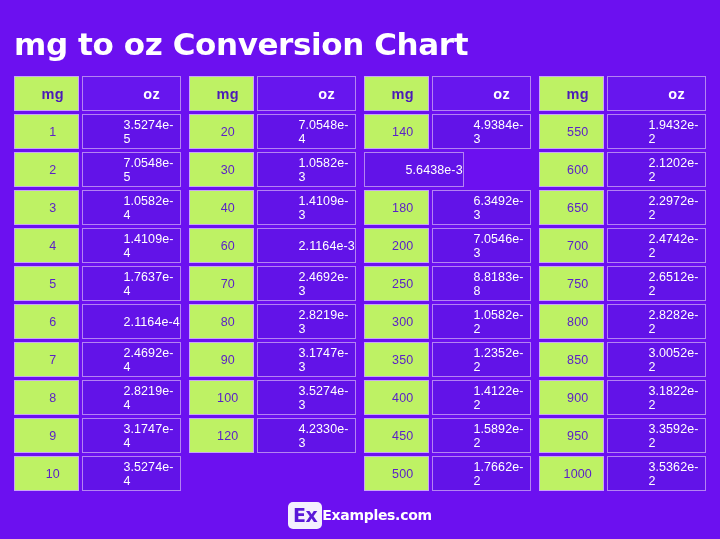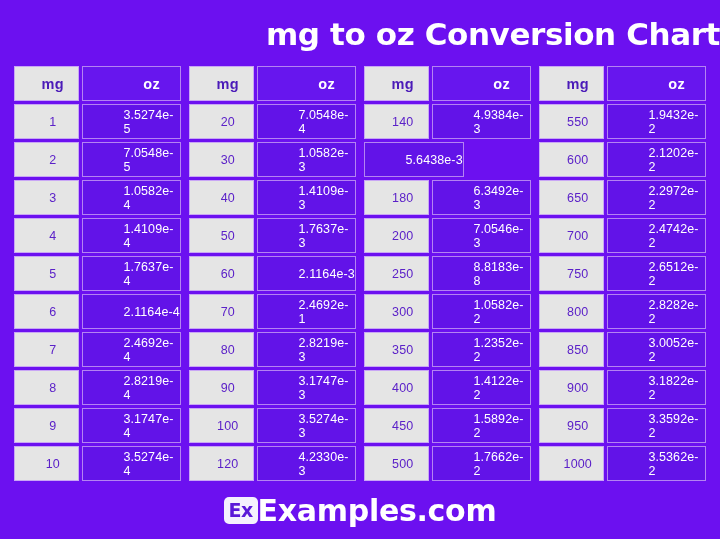--- a/index.html
+++ b/index.html
@@ -19,26 +19,27 @@
     height: 539px;
     box-sizing: border-box;
     display: flex;
     flex-direction: column;
     background: #6c10f0;
   }
   .title {
     color: #ffffff;
     font-size: 31px;
     font-weight: bold;
-    text-align: right;
+    text-align: left;
     letter-spacing: -0.4px;
-    margin-top: 14px;
+    margin-top: 24px;
     margin-bottom: 0;
     line-height: 40px;
     font-family: "DejaVu Sans", sans-serif;
+    padding-left: 14px;
   }
   .tables-row {
     flex: 1 1 auto;
     display: flex;
     flex-direction: row;
     justify-content: space-between;
     align-items: flex-start;
     padding: 12px 14px 0 14px;
     box-sizing: border-box;
     gap: 8px;
@@ -58,21 +59,21 @@
   .cell {
     display: flex;
     align-items: center;
     justify-content: center;
     box-sizing: border-box;
     font-size: 12.5px;
     letter-spacing: 0.1px;
   }
   .mg-cell {
     width: 40%;
-    background: #e5e5e5;
+    background: #bef264;
     color: #5b21c8;
     border: 1px solid #c9a6f5;
     padding-left: 12px;
   }
   .oz-cell {
     width: 60%;
     background: #6213e8;
     color: #ffffff;
     border: 1px solid #b483f2;
     padding-left: 40px;
@@ -105,21 +106,21 @@
     border-radius: 5px;
     display: flex;
     align-items: center;
     justify-content: center;
     letter-spacing: -0.5px;
     font-family: "DejaVu Sans", sans-serif;
   }
   .logo-text {
     color: #ffffff;
     font-weight: bold;
-    font-size: 30px;
+    font-size: 14px;
     letter-spacing: -0.3px;
     font-family: "DejaVu Sans", sans-serif;
   }
 </style>
 </head>
 <body>
 
 <div class="page">
 
   <h1 class="title">mg to oz Conversion Chart</h1>
@@ -182,30 +183,26 @@
         </div>
         <div class="trow">
           <div class="cell mg-cell">30</div>
           <div class="cell oz-cell">1.0582e-3</div>
         </div>
         <div class="trow">
           <div class="cell mg-cell">40</div>
           <div class="cell oz-cell">1.4109e-3</div>
         </div>
         <div class="trow">
-          <div class="cell mg-cell">50</div>
-          <div class="cell oz-cell">1.7637e-3</div>
-        </div>
-        <div class="trow">
           <div class="cell mg-cell">60</div>
           <div class="cell oz-cell">2.1164e-3</div>
         </div>
         <div class="trow">
           <div class="cell mg-cell">70</div>
-          <div class="cell oz-cell">2.4692e-1</div>
+          <div class="cell oz-cell">2.4692e-3</div>
         </div>
         <div class="trow">
           <div class="cell mg-cell">80</div>
           <div class="cell oz-cell">2.8219e-3</div>
         </div>
         <div class="trow">
           <div class="cell mg-cell">90</div>
           <div class="cell oz-cell">3.1747e-3</div>
         </div>
         <div class="trow">

